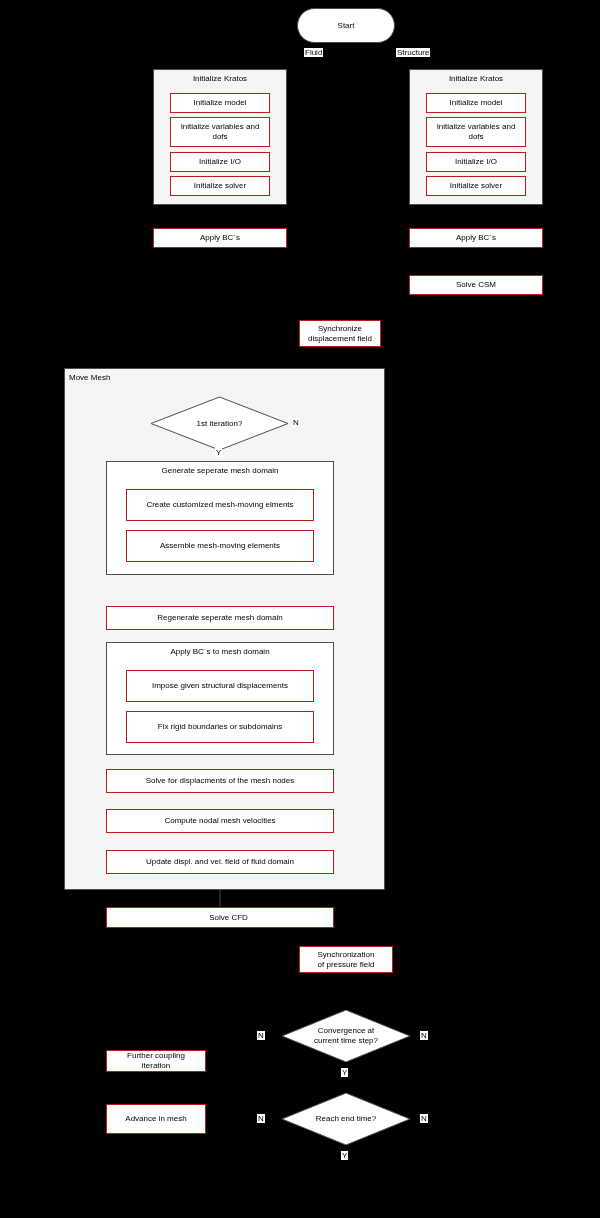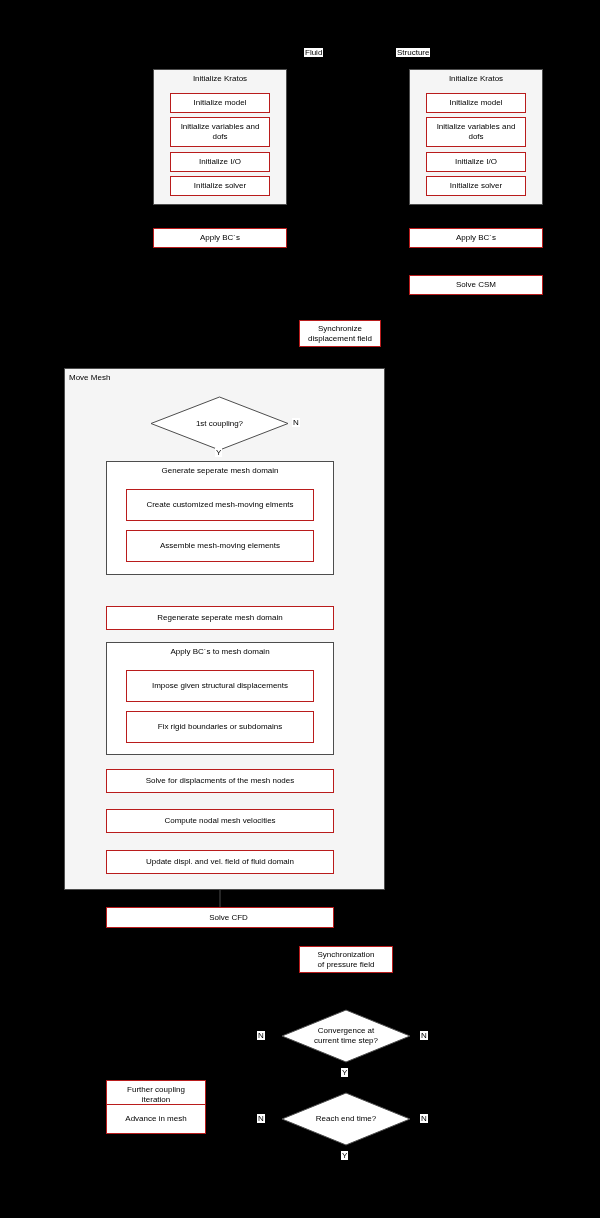--- a/index.html
+++ b/index.html
@@ -139,20 +139,23 @@
       <path d="M155,1021 L155,500"></path>
       <path d="M155,1104 L155,960"></path>
     </g>
     <defs>
       <marker id="arrowhead" markerWidth="6" markerHeight="6" refX="5" refY="3" orient="auto">
         <path d="M0,0 L6,3 L0,6 z" fill="#4d4d4d"></path>
       </marker>
     </defs>
   </svg>
 
+  <div class="terminal" style="left:297px; top:8px; width:98px; height:35px;">
+    <span>Start</span>
+  </div>
 
   <div class="edgelabel" style="left:266px; top:48px;margin-left:38px;">Fluid</div>
   <div class="edgelabel" style="left:396px; top:48px;">Structure</div>
 
   <div class="group" style="left:153px; top:69px; width:134px; height:136px;">
     <div class="group-title">Initialize Kratos</div>
   </div>
   <div class="node" style="left:170px; top:93px; width:100px; height:20px;">Initialize model</div>
   <div class="node" style="left:170px; top:117px; width:100px; height:30px;">Initialize variables and dofs</div>
   <div class="node" style="left:170px; top:152px; width:100px; height:20px;">Initialize I/O</div>
@@ -175,21 +178,21 @@
 displacement field</div>
 
   <div class="group" style="left:64px; top:368px; width:321px; height:522px;">
     <div class="group-title left">Move Mesh</div>
   </div>
 
   <div class="diamond-wrap" style="left:150px; top:396px; width:139px; height:55px;">
     <svg width="139" height="55" viewBox="0 0 139 55">
       <polygon points="69.5,1 138,27.5 69.5,54 1,27.5" fill="#ffffff" stroke="#4d4d4d" stroke-width="1"></polygon>
     </svg>
-    <div class="diamond-label">1st coupling?</div>
+    <div class="diamond-label">1st iteration?</div>
   </div>
   <div class="edgelabel" style="left:292px; top:418px;">N</div>
   <div class="edgelabel" style="left:215px; top:448px;">Y</div>
 
   <div class="group" style="left:106px; top:461px; width:228px; height:114px; background:#ffffff;">
     <div class="group-title">Generate seperate mesh domain</div>
   </div>
   <div class="node" style="left:126px; top:489px; width:188px; height:32px;">Create customized mesh-moving elments</div>
   <div class="node" style="left:126px; top:530px; width:188px; height:32px;">Assemble mesh-moving elements</div>
 
@@ -214,21 +217,21 @@
     <svg width="130" height="54" viewBox="0 0 130 54">
       <polygon points="65,1 129,27 65,53 1,27" fill="#ffffff" stroke="#4d4d4d" stroke-width="1"></polygon>
     </svg>
     <div class="diamond-label">Convergence at
 current time step?</div>
   </div>
   <div class="edgelabel" style="left:257px; top:1031px;">N</div>
   <div class="edgelabel" style="left:420px; top:1031px;">N</div>
   <div class="edgelabel" style="left:341px; top:1068px;">Y</div>
 
-  <div class="node" style="left:106px; top:1080px; width:100px; height:30px;">Further coupling
+  <div class="node" style="left:106px; top:1050px; width:100px; height:22px;">Further coupling
 iteration</div>
 
   <div class="diamond-wrap" style="left:281px; top:1092px; width:130px; height:54px;">
     <svg width="130" height="54" viewBox="0 0 130 54">
       <polygon points="65,1 129,27 65,53 1,27" fill="#ffffff" stroke="#4d4d4d" stroke-width="1"></polygon>
     </svg>
     <div class="diamond-label">Reach end time?</div>
   </div>
   <div class="edgelabel" style="left:257px; top:1114px;">N</div>
   <div class="edgelabel" style="left:420px; top:1114px;">N</div>

